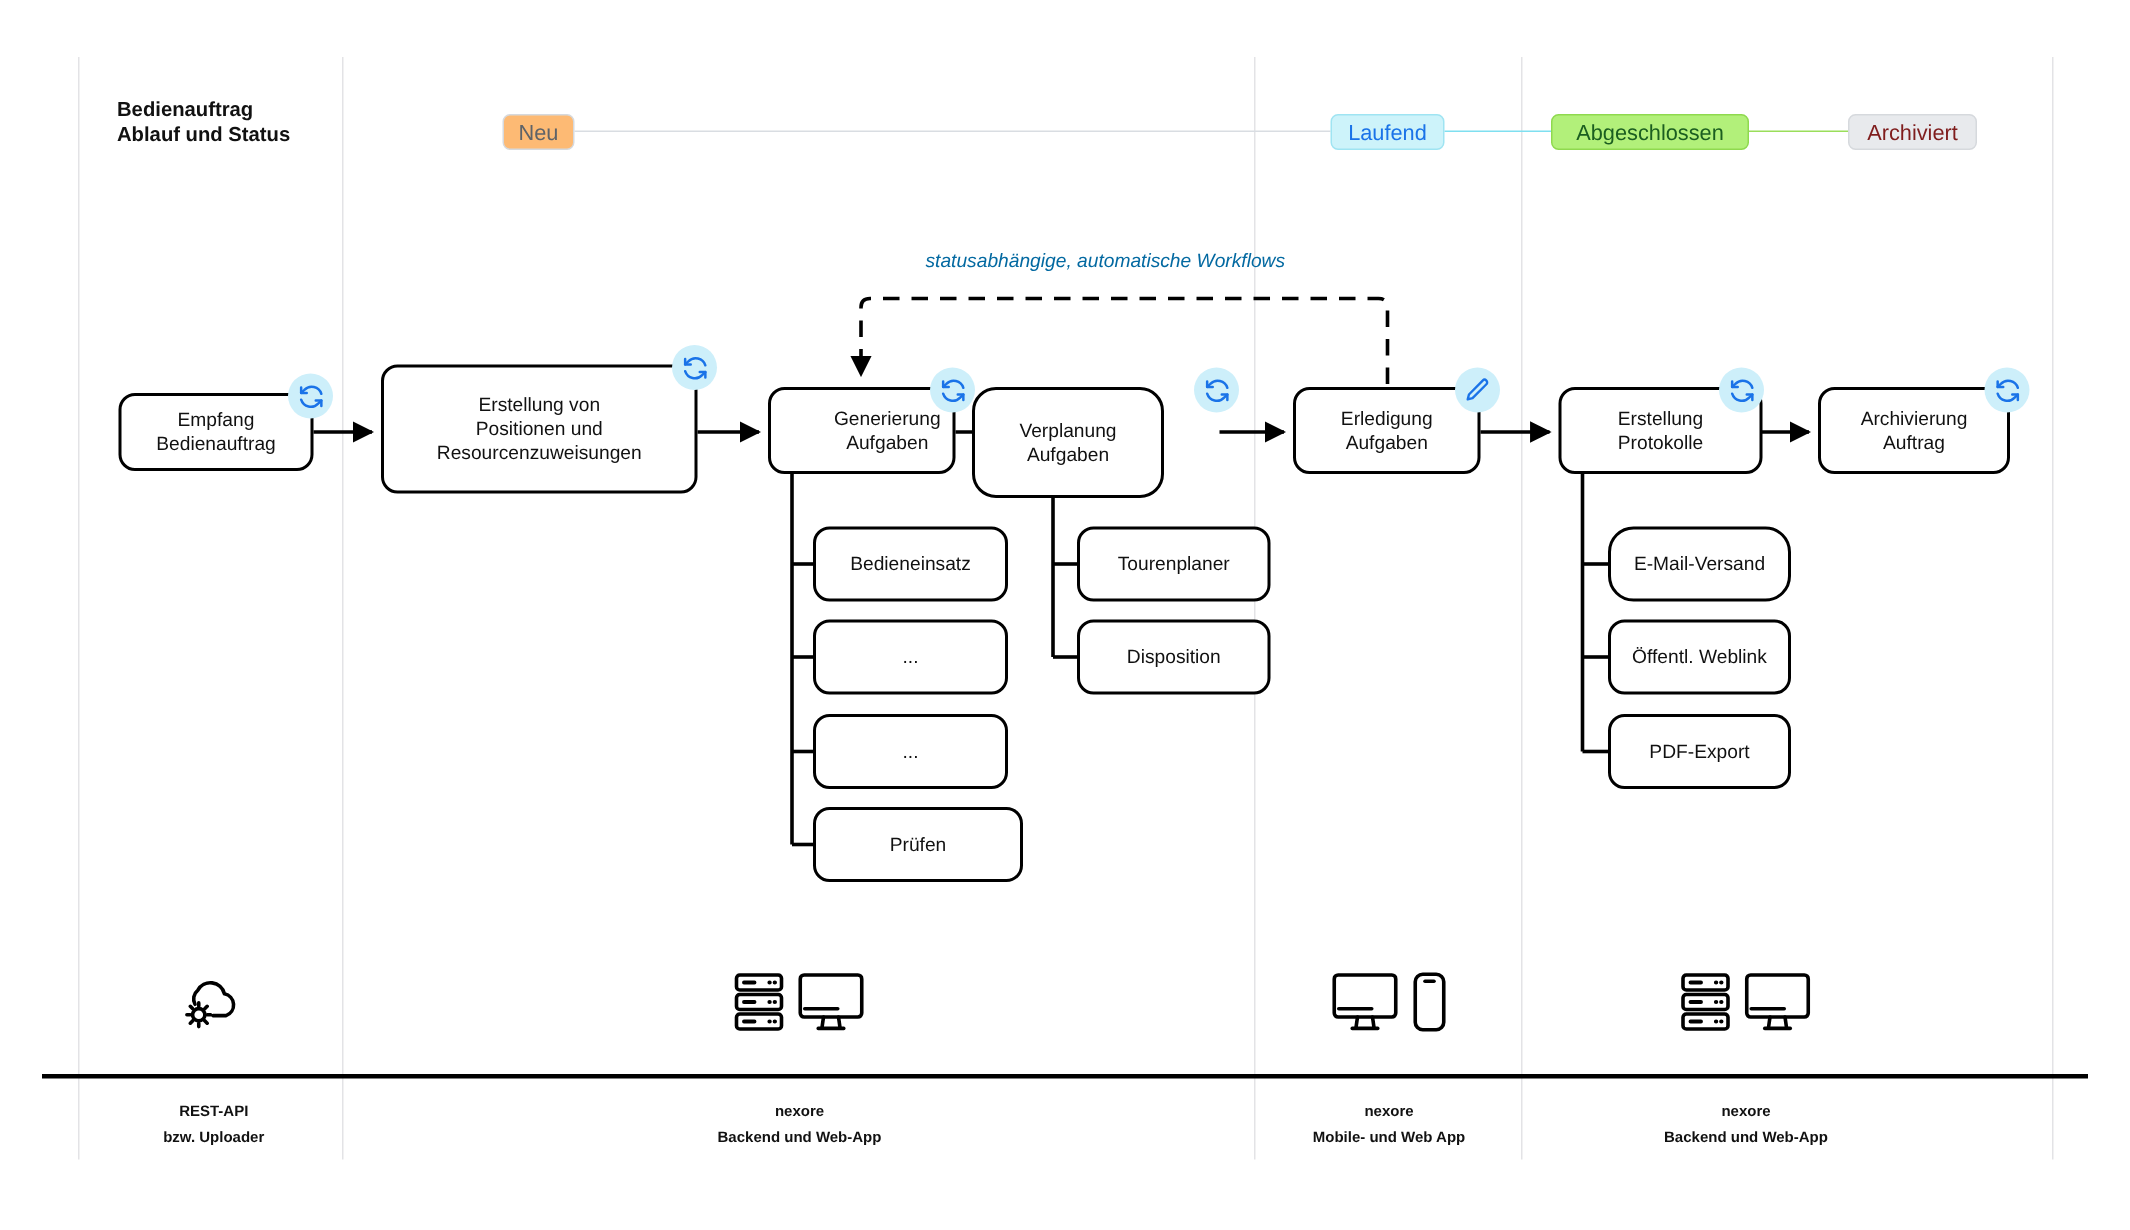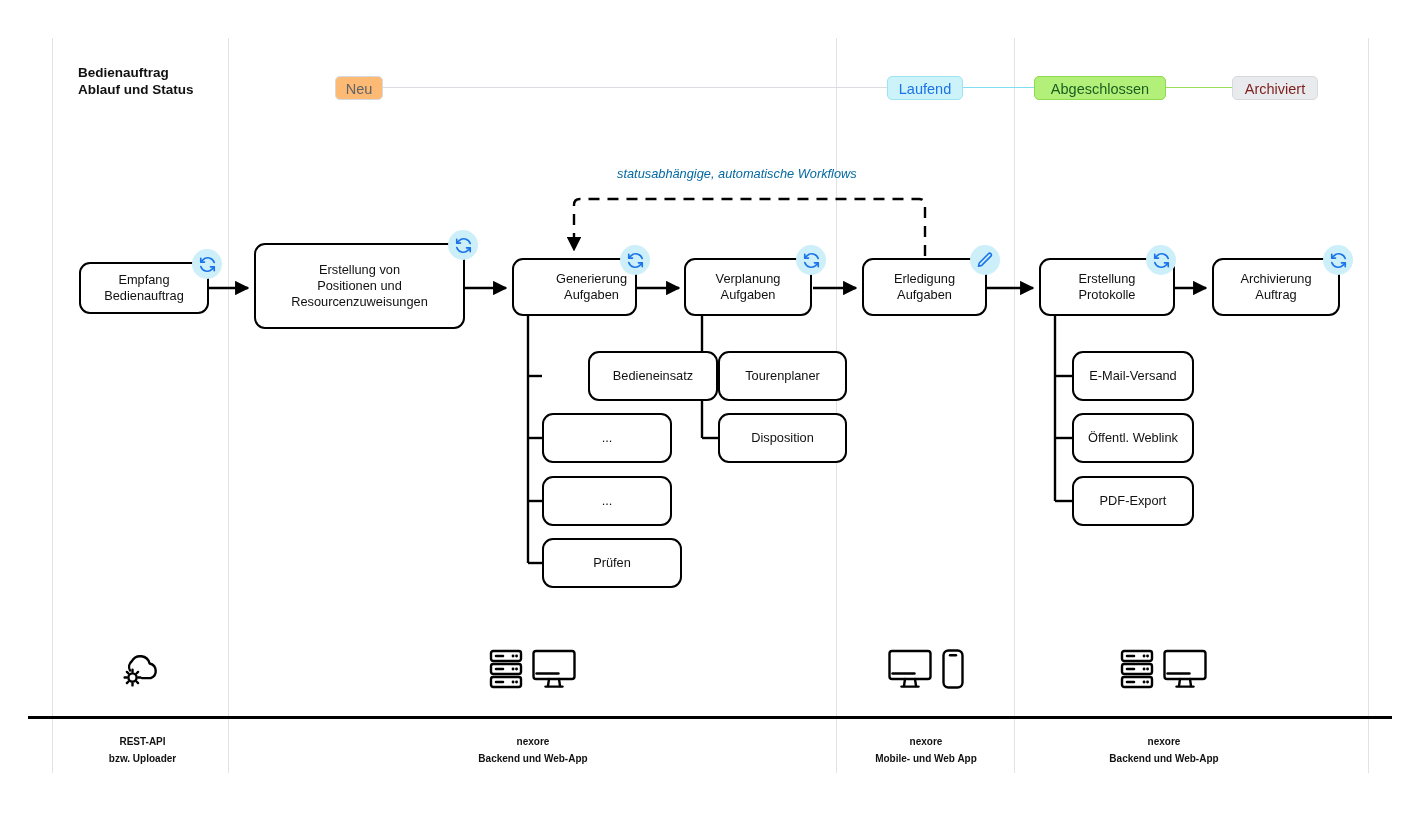--- a/index.html
+++ b/index.html
@@ -228,21 +228,21 @@
       <div class="pbox" style="left: 512px; top: 258px; width: 125px; height: 58px; padding-left: 34px;"><span>Generierung
 Aufgaben</span></div>
       <div class="corner-icon" style="left: 620px; top: 245px;">
         <svg width="19" height="19" viewBox="0 0 24 24" fill="none" stroke="#1a73e8" stroke-width="2.1" stroke-linecap="round" stroke-linejoin="round">
           <path d="M20.5 9.5A8.5 8.5 0 0 0 6.2 6.2L3.5 8.8"></path>
           <path d="M3.5 14.5A8.5 8.5 0 0 0 17.8 17.8l2.7-2.6"></path>
           <polyline points="3.5,4.2 3.5,8.9 8.2,8.9"></polyline>
           <polyline points="20.5,19.8 20.5,15.1 15.8,15.1"></polyline>
         </svg>
       </div>
-      <div class="pbox" style="left: 684px; top: 258px; width: 128px; height: 58px;"><span>Verplanung
+      <div class="pbox" style="left: 648px; top: 258px; width: 128px; height: 74px; border-radius: 16px;"><span>Verplanung
 Aufgaben</span></div>
       <div class="corner-icon" style="left: 796px; top: 245px;">
         <svg width="19" height="19" viewBox="0 0 24 24" fill="none" stroke="#1a73e8" stroke-width="2.1" stroke-linecap="round" stroke-linejoin="round">
           <path d="M20.5 9.5A8.5 8.5 0 0 0 6.2 6.2L3.5 8.8"></path>
           <path d="M3.5 14.5A8.5 8.5 0 0 0 17.8 17.8l2.7-2.6"></path>
           <polyline points="3.5,4.2 3.5,8.9 8.2,8.9"></polyline>
           <polyline points="20.5,19.8 20.5,15.1 15.8,15.1"></polyline>
         </svg>
       </div>
       <div class="pbox" style="left: 862px; top: 258px; width: 125px; height: 58px;"><span>Erledigung
@@ -265,39 +265,39 @@
       <div class="pbox" style="left: 1212px; top: 258px; width: 128px; height: 58px;"><span>Archivierung
 Auftrag</span></div>
       <div class="corner-icon" style="left: 1323px; top: 245px;">
         <svg width="19" height="19" viewBox="0 0 24 24" fill="none" stroke="#1a73e8" stroke-width="2.1" stroke-linecap="round" stroke-linejoin="round">
           <path d="M20.5 9.5A8.5 8.5 0 0 0 6.2 6.2L3.5 8.8"></path>
           <path d="M3.5 14.5A8.5 8.5 0 0 0 17.8 17.8l2.7-2.6"></path>
           <polyline points="3.5,4.2 3.5,8.9 8.2,8.9"></polyline>
           <polyline points="20.5,19.8 20.5,15.1 15.8,15.1"></polyline>
         </svg>
       </div>
-      <div class="sbox" style="left: 542px; top: 351px; width: 130px; height: 50px; margin-left: 46px;">
+      <div class="sbox" style="left: 542px; top: 351px; width: 130px; height: 50px;">
         <span>Bedieneinsatz</span>
       </div>
       <div class="sbox" style="left: 542px; top: 413px; width: 130px; height: 50px;">
         <span>...</span>
       </div>
       <div class="sbox" style="left: 542px; top: 476px; width: 130px; height: 50px;">
         <span>...</span>
       </div>
       <div class="sbox" style="left: 542px; top: 538px; width: 140px; height: 50px;">
         <span>Prüfen</span>
       </div>
       <div class="sbox" style="left: 718px; top: 351px; width: 129px; height: 50px;">
         <span>Tourenplaner</span>
       </div>
       <div class="sbox" style="left: 718px; top: 413px; width: 129px; height: 50px;">
         <span>Disposition</span>
       </div>
-      <div class="sbox" style="left: 1072px; top: 351px; width: 122px; height: 50px;">
+      <div class="sbox" style="left: 1072px; top: 351px; width: 122px; height: 50px; border-radius: 17px;">
         <span>E-Mail-Versand</span>
       </div>
       <div class="sbox" style="left: 1072px; top: 413px; width: 122px; height: 50px;">
         <span>Öffentl. Weblink</span>
       </div>
       <div class="sbox" style="left: 1072px; top: 476px; width: 122px; height: 50px;">
         <span>PDF-Export</span>
       </div>
     </div>
 

